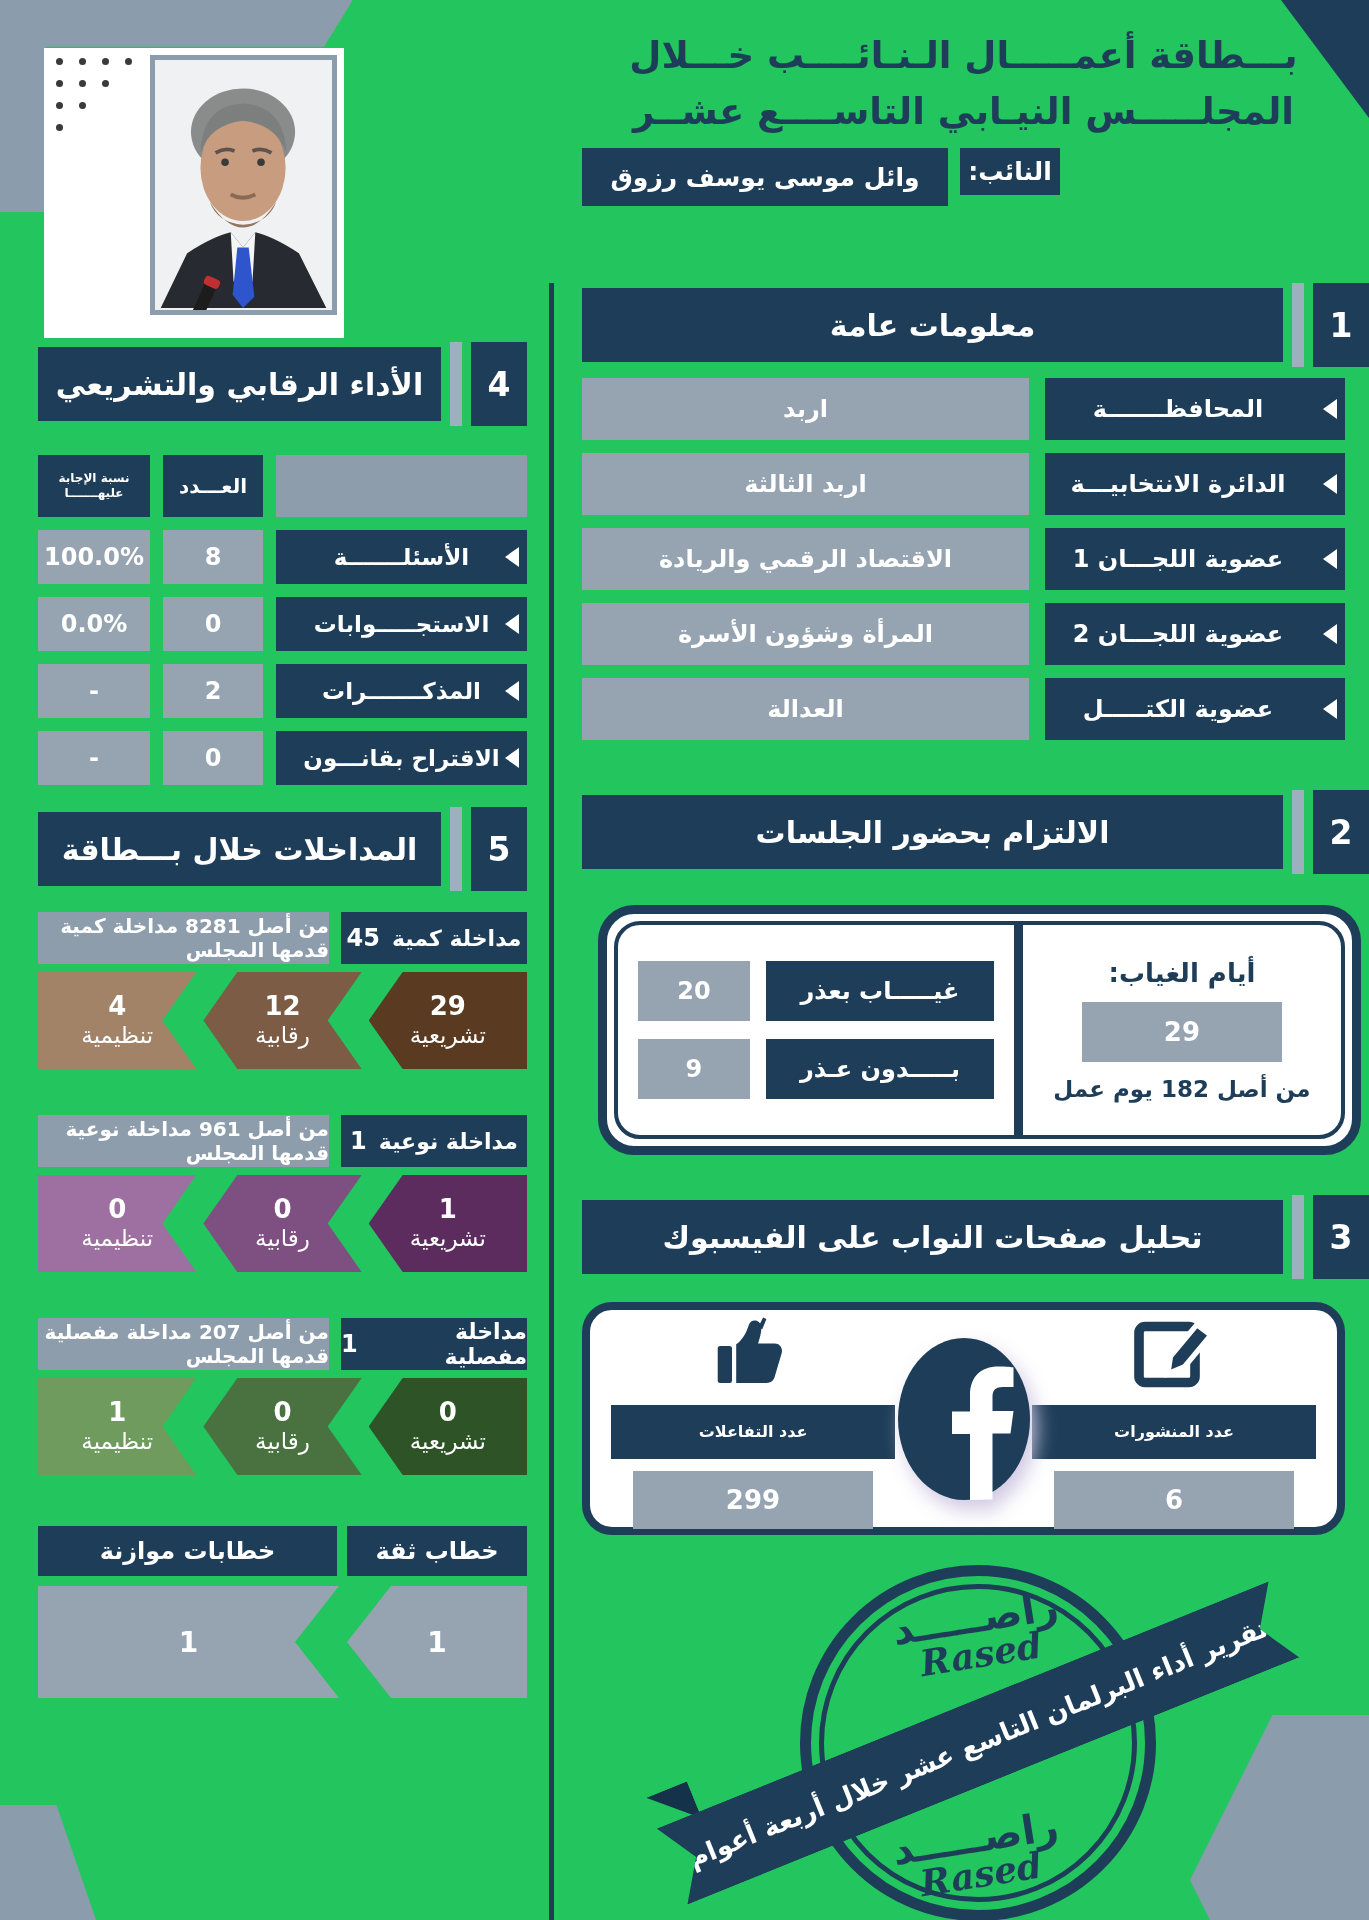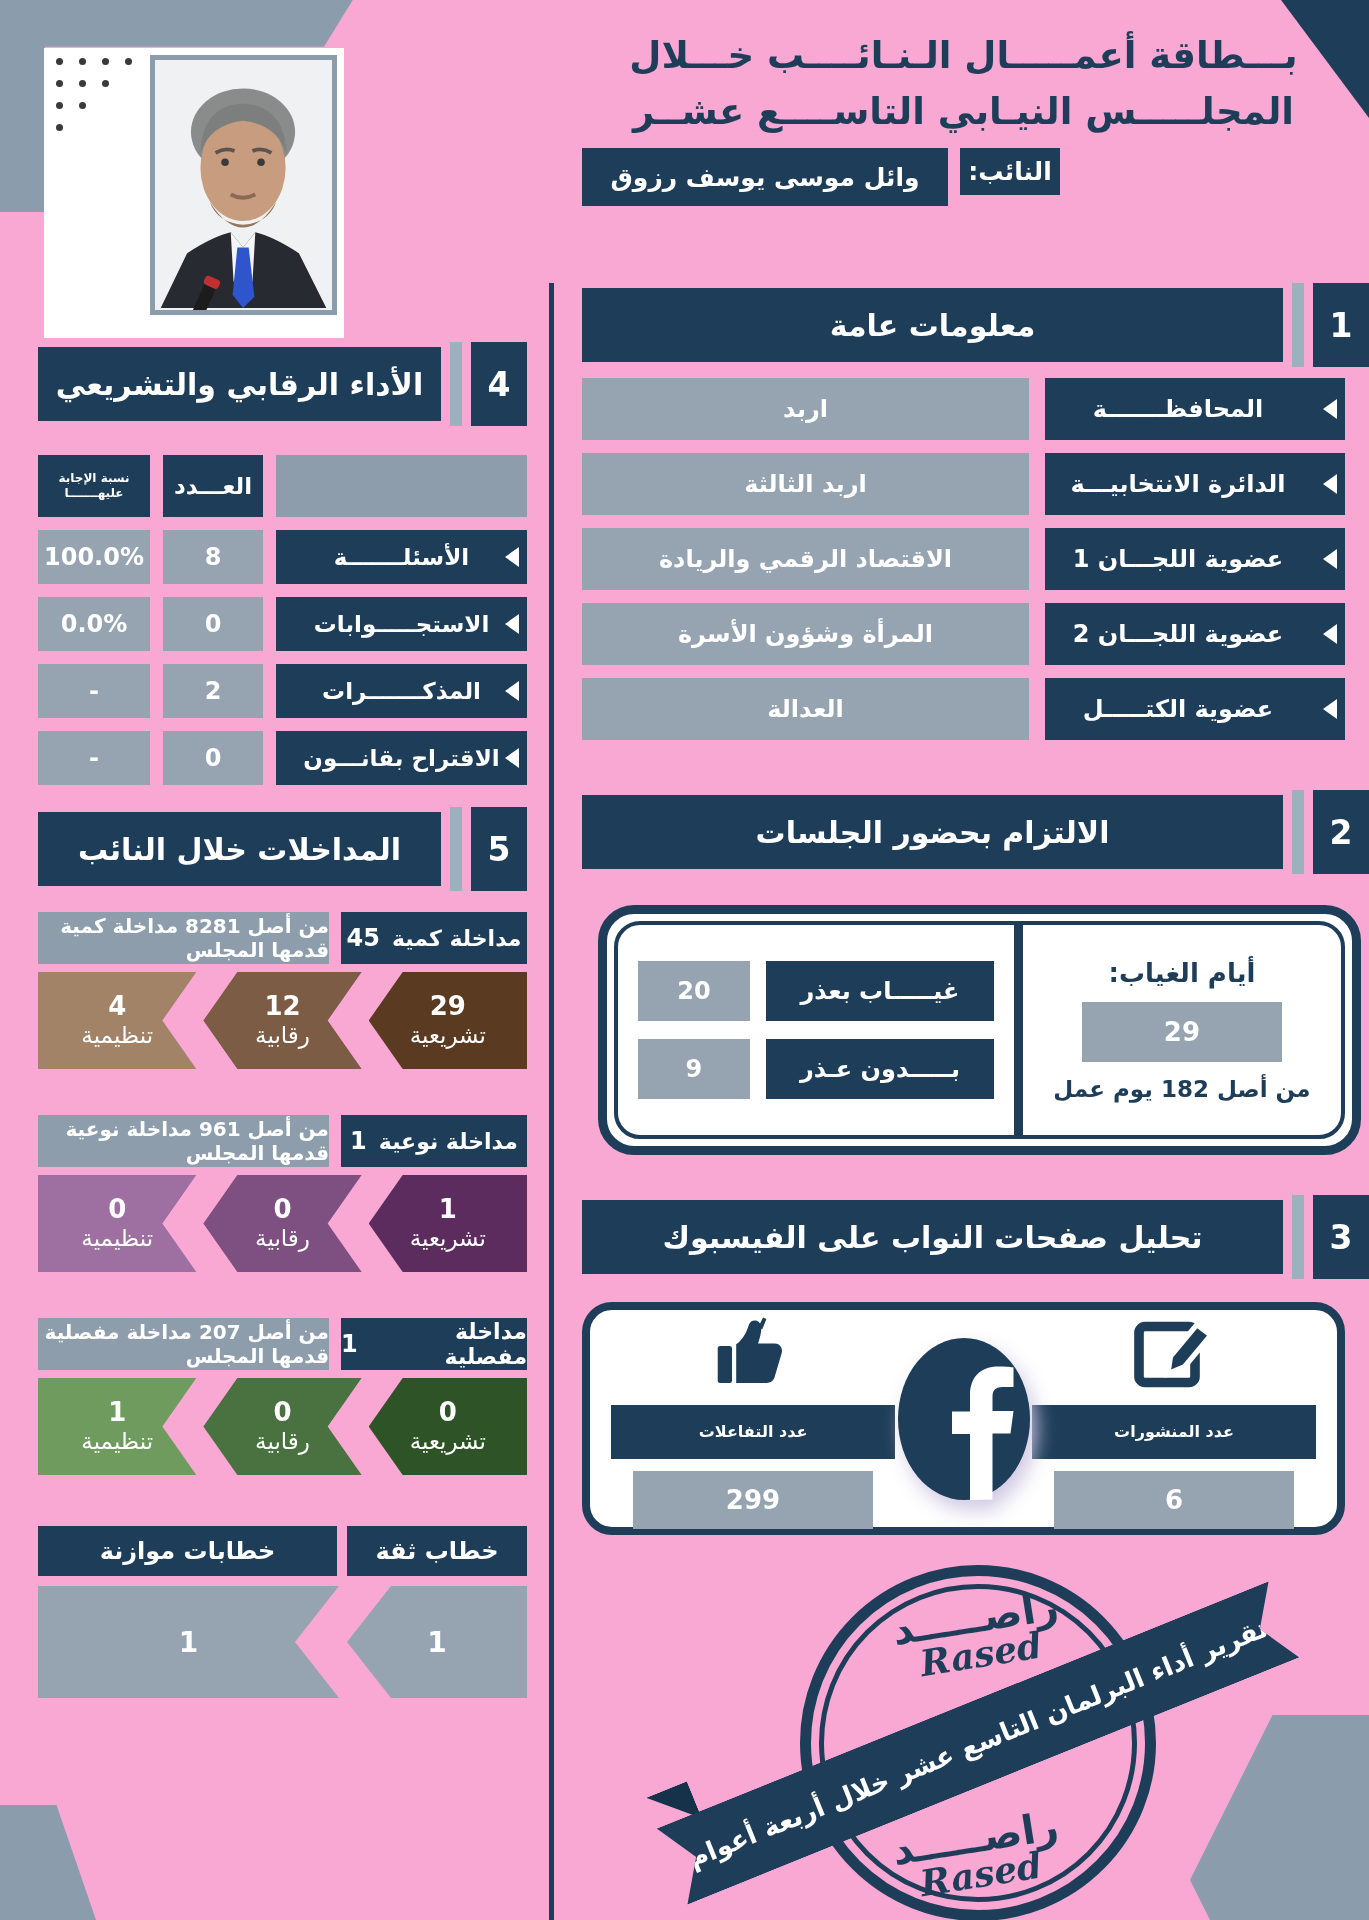--- a/index.html
+++ b/index.html
@@ -1,18 +1,18 @@
 <!DOCTYPE html>
 <html lang="ar" dir="rtl"><head>
 <meta charset="utf-8">
 <style>
   * { margin:0; padding:0; box-sizing:border-box; }
   html,body { background:#fff; }
   body { font-family:"DejaVu Sans", sans-serif; }
-  #page { position:relative; width:1369px; height:1920px; background:#f9a8d4; overflow:hidden; direction:rtl; }
+  #page { position:relative; width:1369px; height:1920px; background:#22c55e; overflow:hidden; direction:rtl; }
 
   
   .deco-top-left { position:absolute; left:0; top:0; width:360px; height:212px; background:#8b9dad;
     clip-path:polygon(0 0, 98% 0, 90% 22%, 12.5% 22%, 12.5% 100%, 0 100%); }
   .photo-card { position:absolute; left:44px; top:48px; width:300px; height:290px; background:#fff; }
   .deco-top-right { position:absolute; right:0; top:0; width:88px; height:118px; background:#1d3d58;
     clip-path:polygon(0 0, 100% 0, 100% 100%); }
   .deco-bottom-left { position:absolute; left:-62px; top:1805px; width:158px; height:230px; background:#8b9dad;
     clip-path:polygon(25% 0, 75% 0, 100% 50%, 75% 100%, 25% 100%, 0 50%); }
   .deco-bottom-right { position:absolute; left:1190px; top:1715px; width:330px; height:330px; background:#8b9dad;
@@ -79,21 +79,21 @@
   .fb-col .fb-val { width:240px; height:58px; background:#96a4b1; color:#fff; font-size:26px; font-weight:bold;
     display:flex; align-items:center; justify-content:center; }
   .fb-icon svg { display:block; }
   .fb-logo { width:150px; height:168px; align-self:center; filter:drop-shadow(6px 10px 10px #cfc8e2); }
 
   
   .perf-table { position:absolute; left:38px; top:455px; width:489px; display:grid;
     grid-template-columns:1fr 100px 112px; gap:13px; }
   .perf-table .cell { display:flex; align-items:center; justify-content:center; font-weight:bold; color:#fff; }
   .th-cat { height:62px; background:#8d9dab; }
-  .th-count { height:62px; background:#1d3d58; font-size:23px; }
+  .th-count { height:62px; background:#1d3d58; font-size:20px; }
   .th-rate { height:62px; background:#1d3d58; font-size:12px; flex-direction:column; line-height:1.25; }
   .td-cat { height:54px; background:#1d3d58; font-size:23px; position:relative; }
   .td-num { height:54px; background:#96a4b1; font-size:24px; }
 
   
   .grp-header { position:absolute; display:flex; gap:12px; width:489px; left:38px; height:52px; }
   .grp-tag { width:186px; background:#1d3d58; color:#fff; display:flex; align-items:center; justify-content:center; gap:12px; }
   .grp-tag .g-label { font-size:22px; font-weight:bold; }
   .grp-tag .g-count { font-size:24px; font-weight:bold; }
   .grp-note { flex:1; background:#8d9dab; color:#fff; font-size:20px; font-weight:bold;
@@ -345,21 +345,21 @@
         <span class="tri"></span>
         <span>الاقتراح بقانـــون</span>
       </div>
     <div class="cell td-num">0</div>
     <div class="cell td-num">-</div>
   </div>
 
   <div class="sec-header" style="left:38px; top:807px; width:489px;">
     <div class="sec-num">5</div>
     <div class="sec-accent"></div>
-    <div class="sec-title">المداخلات خلال النائب</div>
+    <div class="sec-title">المداخلات خلال بـــطاقة</div>
   </div>
 
   <div class="grp-header" style="top:912px;">
     <div class="grp-tag">
       <span class="g-label">مداخلة كمية</span>
       <span class="g-count">45</span>
     </div>
     <div class="grp-note">من أصل 8281 مداخلة كمية قدمها المجلس</div>
   </div>
   <div class="chev-row g0" style="top:972px;">

